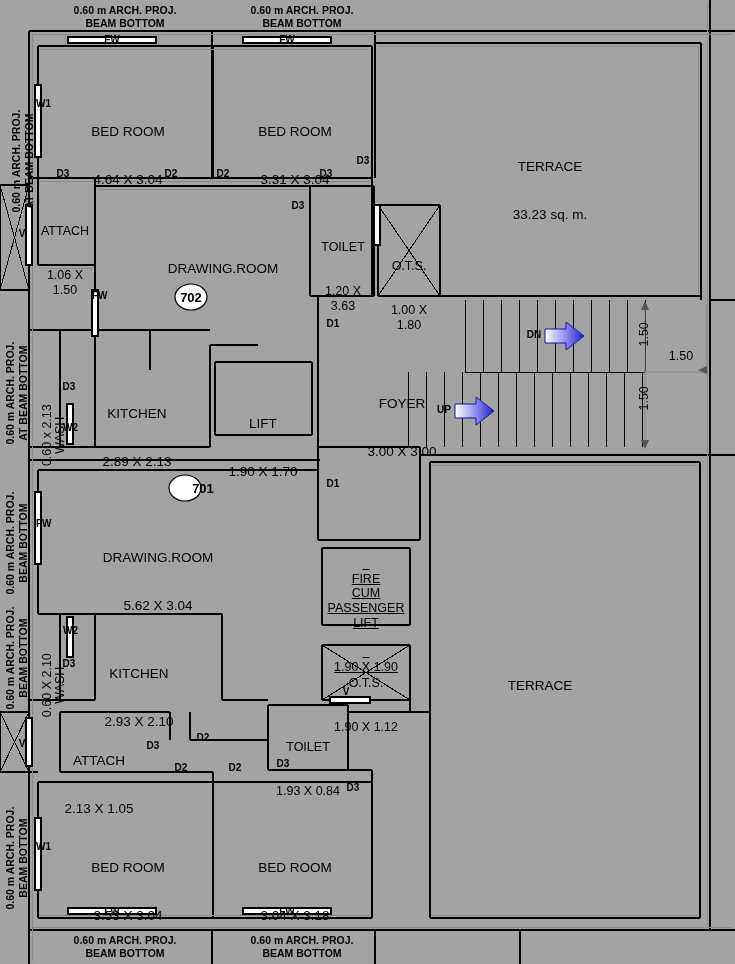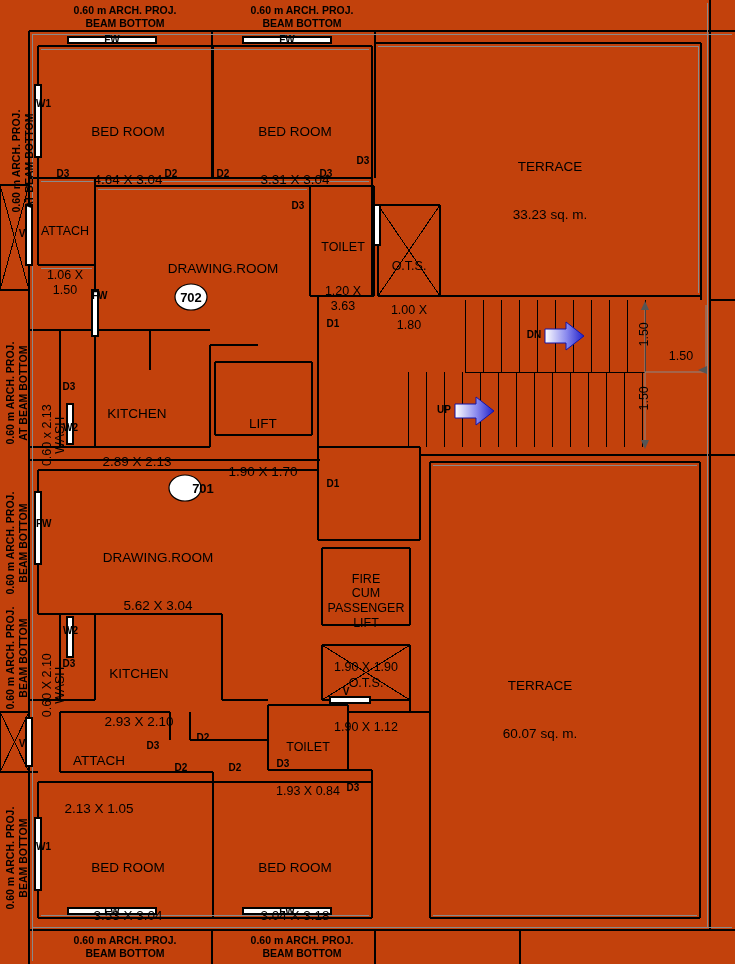--- a/index.html
+++ b/index.html
@@ -1,18 +1,18 @@
 <!DOCTYPE html>
 <html><head>
 <meta charset="utf-8">
 <title>Floor Plan</title>
 <style>
   html,body{margin:0;padding:0;background:#ffffff;}
   body{font-family:"Liberation Sans",sans-serif;}
-  #plan{position:relative;width:735px;height:964px;background:#c2410c;overflow:hidden;}
+  #plan{position:relative;width:735px;height:964px;background:#a3a3a3;overflow:hidden;}
   #plan svg{position:absolute;left:0;top:0;}
   .lbl{position:absolute;color:#000;text-align:center;line-height:1.18;white-space:pre;
        font-family:"Liberation Sans",sans-serif;-webkit-font-smoothing:antialiased;}
   .rm{font-size:13.5px;}
   .rm b{font-weight:normal;display:block;}
   .tiny{font-size:10px;font-weight:bold;}
   .note{font-size:10.5px;font-weight:bold;line-height:1.25;}
   .vert{transform-origin:50% 50%;}
   .rot90{transform:rotate(-90deg);}
   .unit{font-size:13px;font-weight:bold;}
@@ -401,45 +401,48 @@
 </div>
 
 <div class="lbl rm" style="left:78px;top:374px;width:118px;">
   <b>KITCHEN</b>
   <b>2.89 X 2.13</b>
 </div>
 <div class="lbl rm" style="left:215px;top:384px;width:96px;">
   <b>LIFT</b>
   <b>1.90 X 1.70</b>
 </div>
+<div class="lbl rm" style="left:340px;top:364px;width:124px;">
+  <b>FOYER</b>
+  <b>3.00 X 3.00</b>
+</div>
 
 <div class="lbl unit" style="left:175px;top:290px;width:32px;">702</div>
 <div class="lbl unit" style="left:187px;top:481px;width:32px;">701</div>
 
 <div class="lbl tiny" style="left:521px;top:329px;width:26px;">DN</div>
 <div class="lbl tiny" style="left:431px;top:404px;width:26px;">UP</div>
 
 <div class="lbl dim vert rot90" style="left:618px;top:327px;width:52px;">1.50</div>
 <div class="lbl dim vert rot90" style="left:618px;top:391px;width:52px;">1.50</div>
 <div class="lbl dim" style="left:655px;top:349px;width:52px;">1.50</div>
 
 <div class="lbl rm" style="left:48px;top:518px;width:220px;">
   <b>DRAWING.ROOM</b>
   <b>5.62 X 3.04</b>
 </div>
-<div class="lbl rm" style="left:322px;top:542px;width:88px;font-size:12.5px;">
+<div class="lbl rm" style="left:322px;top:542px;width:88px;font-size:12.5px;text-decoration:underline;">
   <b style="white-space:pre-line;">FIRE
 CUM
 PASSENGER
 LIFT</b>
   <b>1.90 X 1.90</b>
 </div>
 <div class="lbl rm" style="left:440px;top:646px;width:200px;">
   <b>TERRACE</b>
-  <b>60.07 sq. m.</b>
 </div>
 
 <div class="lbl" style="left:8px;top:632px;width:104px;">
   <div class="vert rot90" style="font-size:12.5px;width:104px;">
     <span>WASH</span>
   </div>
 </div>
 <div class="lbl" style="left:-5px;top:632px;width:104px;">
   <div class="vert rot90" style="font-size:12.5px;width:104px;">
     <span>0.60 X 2.10</span>

